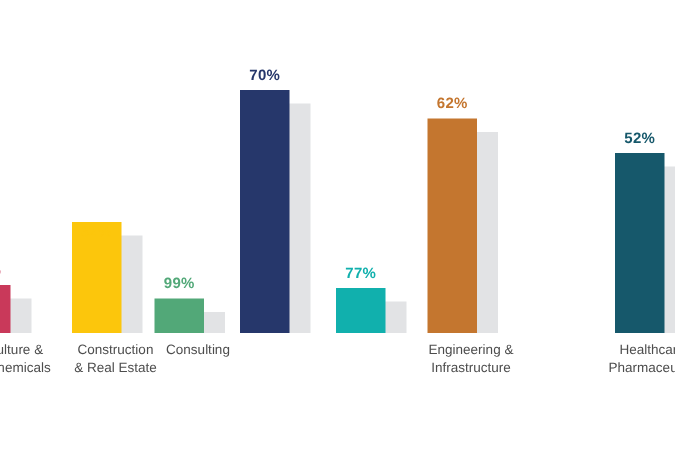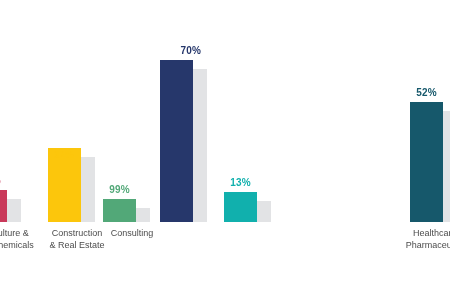--- a/index.html
+++ b/index.html
@@ -109,32 +109,41 @@
         <div class="value-bar" style="height: 23px; background: rgb(82, 168, 120);"></div>
         <div class="value-label" style="bottom: 27px; color: rgb(82, 168, 120);">99%</div>
       </div>
       <div class="cat-label">Consulting</div>
     </div>
 
     <div class="bar-group" style="left:152px;">
       <div class="bar-stack">
         <div class="shadow-bar" style="height: 153px; background: rgb(226, 227, 229);"></div>
         <div class="value-bar" style="height: 162px; background: rgb(38, 55, 107);"></div>
-        <div class="value-label" style="bottom: 166px; color: rgb(38, 55, 107); text-align: right;">70%</div>
+        <div class="value-label" style="bottom: 166px; color: rgb(38, 55, 107);">70%</div>
       </div>
     </div>
 
     <div class="bar-group" style="left:216px;">
       <div class="bar-stack">
         <div class="shadow-bar" style="height: 21px; background: rgb(226, 227, 229);"></div>
         <div class="value-bar" style="height: 30px; background: rgb(17, 176, 173);"></div>
-        <div class="value-label" style="bottom: 34px; color: rgb(17, 176, 173);">13%</div>
+        <div class="value-label" style="bottom: 34px; color: rgb(17, 176, 173);">77%</div>
       </div>
     </div>
 
+    <div class="bar-group" style="left:277px;">
+      <div class="bar-stack">
+        <div class="shadow-bar" style="height: 134px; background: rgb(226, 227, 229);"></div>
+        <div class="value-bar" style="height: 143px; background: rgb(196, 118, 47);"></div>
+        <div class="value-label" style="bottom: 147px; color: rgb(196, 118, 47);">62%</div>
+      </div>
+      <div class="cat-label">Engineering &amp;
+Infrastructure</div>
+    </div>
 
 
     <div class="bar-group" style="left:402px;">
       <div class="bar-stack">
         <div class="shadow-bar" style="height: 111px; background: rgb(226, 227, 229);"></div>
         <div class="value-bar" style="height: 120px; background: rgb(22, 88, 107);"></div>
         <div class="value-label" style="bottom: 124px; color: rgb(22, 88, 107);">52%</div>
       </div>
       <div class="cat-label">Healthcare &amp;
 Pharmaceuticals</div>

